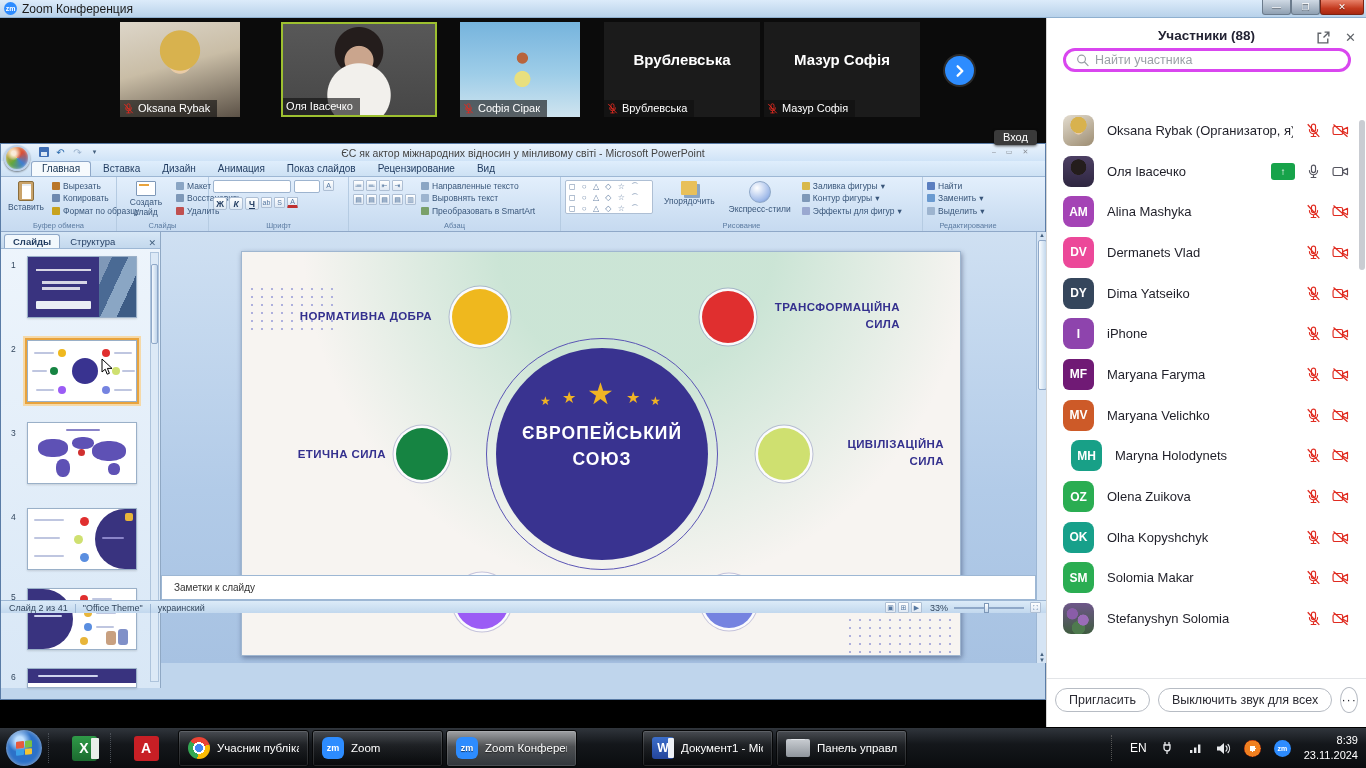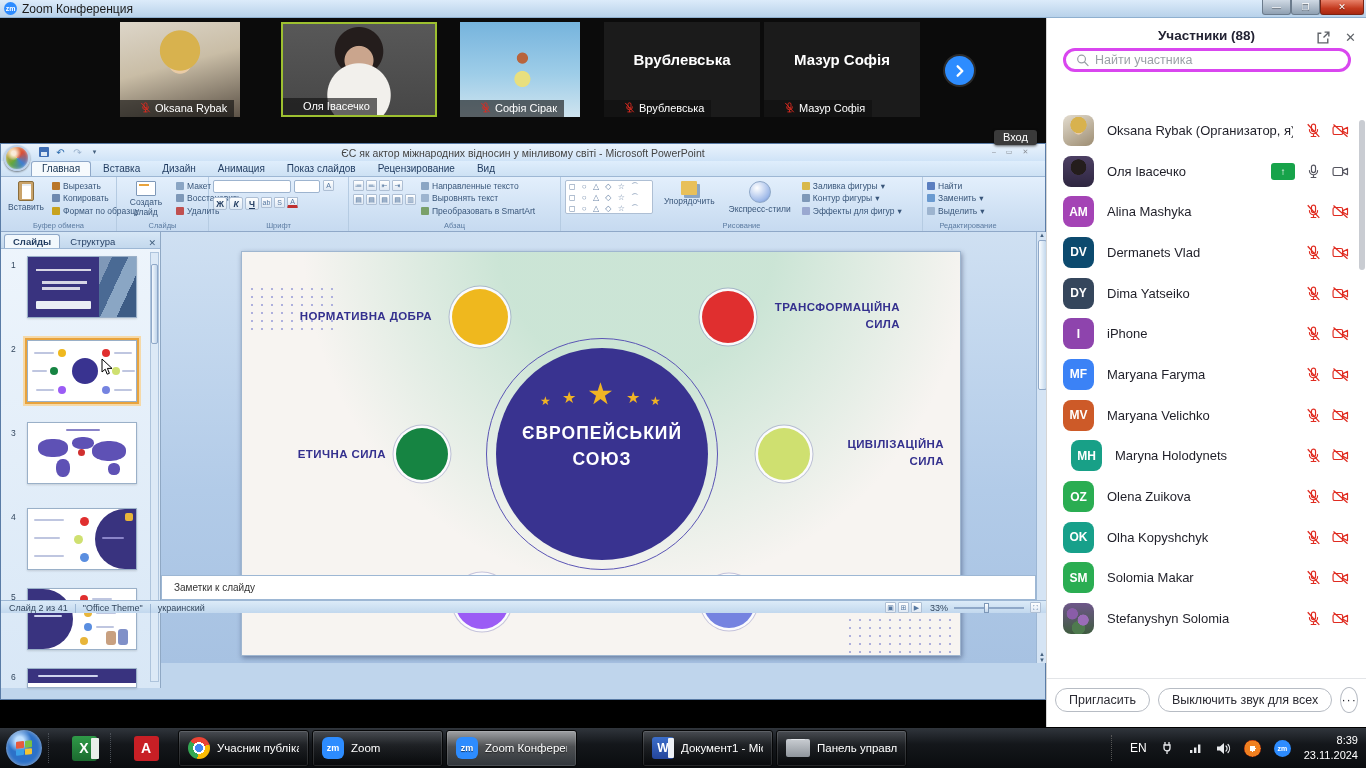--- a/index.html
+++ b/index.html
@@ -14,21 +14,21 @@
 .tb-title{font-size:12px;color:#1c1c1c}
 .winbtns{position:absolute;right:2px;top:0;display:flex}
 .wbtn{height:15px;display:flex;align-items:center;justify-content:center;font-size:9px;color:#fff;border:1px solid #6b7b8c;border-top:none;border-radius:0 0 3px 3px;background:linear-gradient(#cfd9e4,#8fa0b2);text-shadow:0 1px 1px #0008;cursor:pointer}
 .wbtn.min,.wbtn.res{width:29px;color:#fff}
 .wbtn.cls{width:44px;background:linear-gradient(#e8826a,#c33a1f 60%,#a82812);border-color:#7a2414}
 
 
 .strip{position:absolute;left:0;top:18px;width:1046px;height:125px;background:#0b0b0b}
 .vtile{position:absolute;top:4px;height:95px;background:#1e1e1e;overflow:hidden}
 .vtile.active{border:2px solid #9dc030}
-.vlabel{position:absolute;left:0;bottom:0;background:rgba(15,15,15,.62);color:#fff;font-size:11px;padding:2px 7px 3px 20px;display:flex;gap:4px;white-space:nowrap}
+.vlabel{position:absolute;left:0;bottom:0;background:rgba(15,15,15,.62);color:#fff;font-size:11px;padding:2px 7px 3px 3px;display:flex;align-items:center;gap:4px;white-space:nowrap}
 .vbig{display:flex;align-items:center;justify-content:center;height:78%;color:#fff;font-weight:bold;font-size:15px}
 .ph-oksana{background:radial-gradient(circle at 50% 30%,#d8b24e 0 22%,transparent 23%),radial-gradient(circle at 50% 42%,#e9cba6 0 14%,transparent 15%),linear-gradient(165deg,#ddd6c9 0%,#c9bda6 45%,#5c5247 100%)}
 .ph-olia{background:radial-gradient(circle at 50% 78%,#f2f0ec 0 30%,transparent 31%),radial-gradient(circle at 50% 40%,#caa58d 0 15%,transparent 16%),radial-gradient(circle at 50% 30%,#241d1c 0 24%,transparent 25%),linear-gradient(#585858,#474747)}
 .ph-sofia{background:radial-gradient(circle at 52% 60%,#e8df7e 0 9%,transparent 10%),radial-gradient(circle at 52% 38%,#b8643c 0 6%,transparent 7%),linear-gradient(180deg,#76b4dd 0%,#9ecde8 55%,#cfe4ef 100%)}
 .vnext{position:absolute;left:945px;top:38px;width:29px;height:29px;border-radius:50%;background:#2d8cff;display:flex;align-items:center;justify-content:center;cursor:pointer;box-shadow:0 0 0 2px #ffffff22}
 .mini-mic{width:11px;height:11px;flex:0 0 auto}
 
 
 .tip{position:absolute;left:994px;top:130px;background:#3a3a3a;color:#fff;font-size:11px;padding:1px 9px 2px;border-radius:3px;box-shadow:0 1px 3px #000a;z-index:40}
 .ppt-mini-controls{position:absolute;left:992px;top:148px;font-size:7px;color:#8a8f96;letter-spacing:4px;z-index:39}
@@ -645,21 +645,21 @@
         <span class="picons">
             <svg class="ic15 red">
               <use href="#ic-mic-off"></use>
             </svg>
             <svg class="ic15 red" style="width:17px">
               <use href="#ic-cam-off"></use>
             </svg>
           </span>
       </div>
       <div class="prow">
-        <span class="pav" style="background-color: #0c4a6e;">DV</span>
+        <span class="pav" style="background-color: #ec4899;">DV</span>
         <span class="pname">Dermanets Vlad</span>
         <span class="picons">
             <svg class="ic15 red">
               <use href="#ic-mic-off"></use>
             </svg>
             <svg class="ic15 red" style="width:17px">
               <use href="#ic-cam-off"></use>
             </svg>
           </span>
       </div>
@@ -681,21 +681,21 @@
         <span class="picons">
             <svg class="ic15 red">
               <use href="#ic-mic-off"></use>
             </svg>
             <svg class="ic15 red" style="width:17px">
               <use href="#ic-cam-off"></use>
             </svg>
           </span>
       </div>
       <div class="prow">
-        <span class="pav" style="background-color: #3b82f6;">MF</span>
+        <span class="pav" style="background-color: #701a75; border-radius: 6px;">MF</span>
         <span class="pname">Maryana Faryma</span>
         <span class="picons">
             <svg class="ic15 red">
               <use href="#ic-mic-off"></use>
             </svg>
             <svg class="ic15 red" style="width:17px">
               <use href="#ic-cam-off"></use>
             </svg>
           </span>
       </div>

